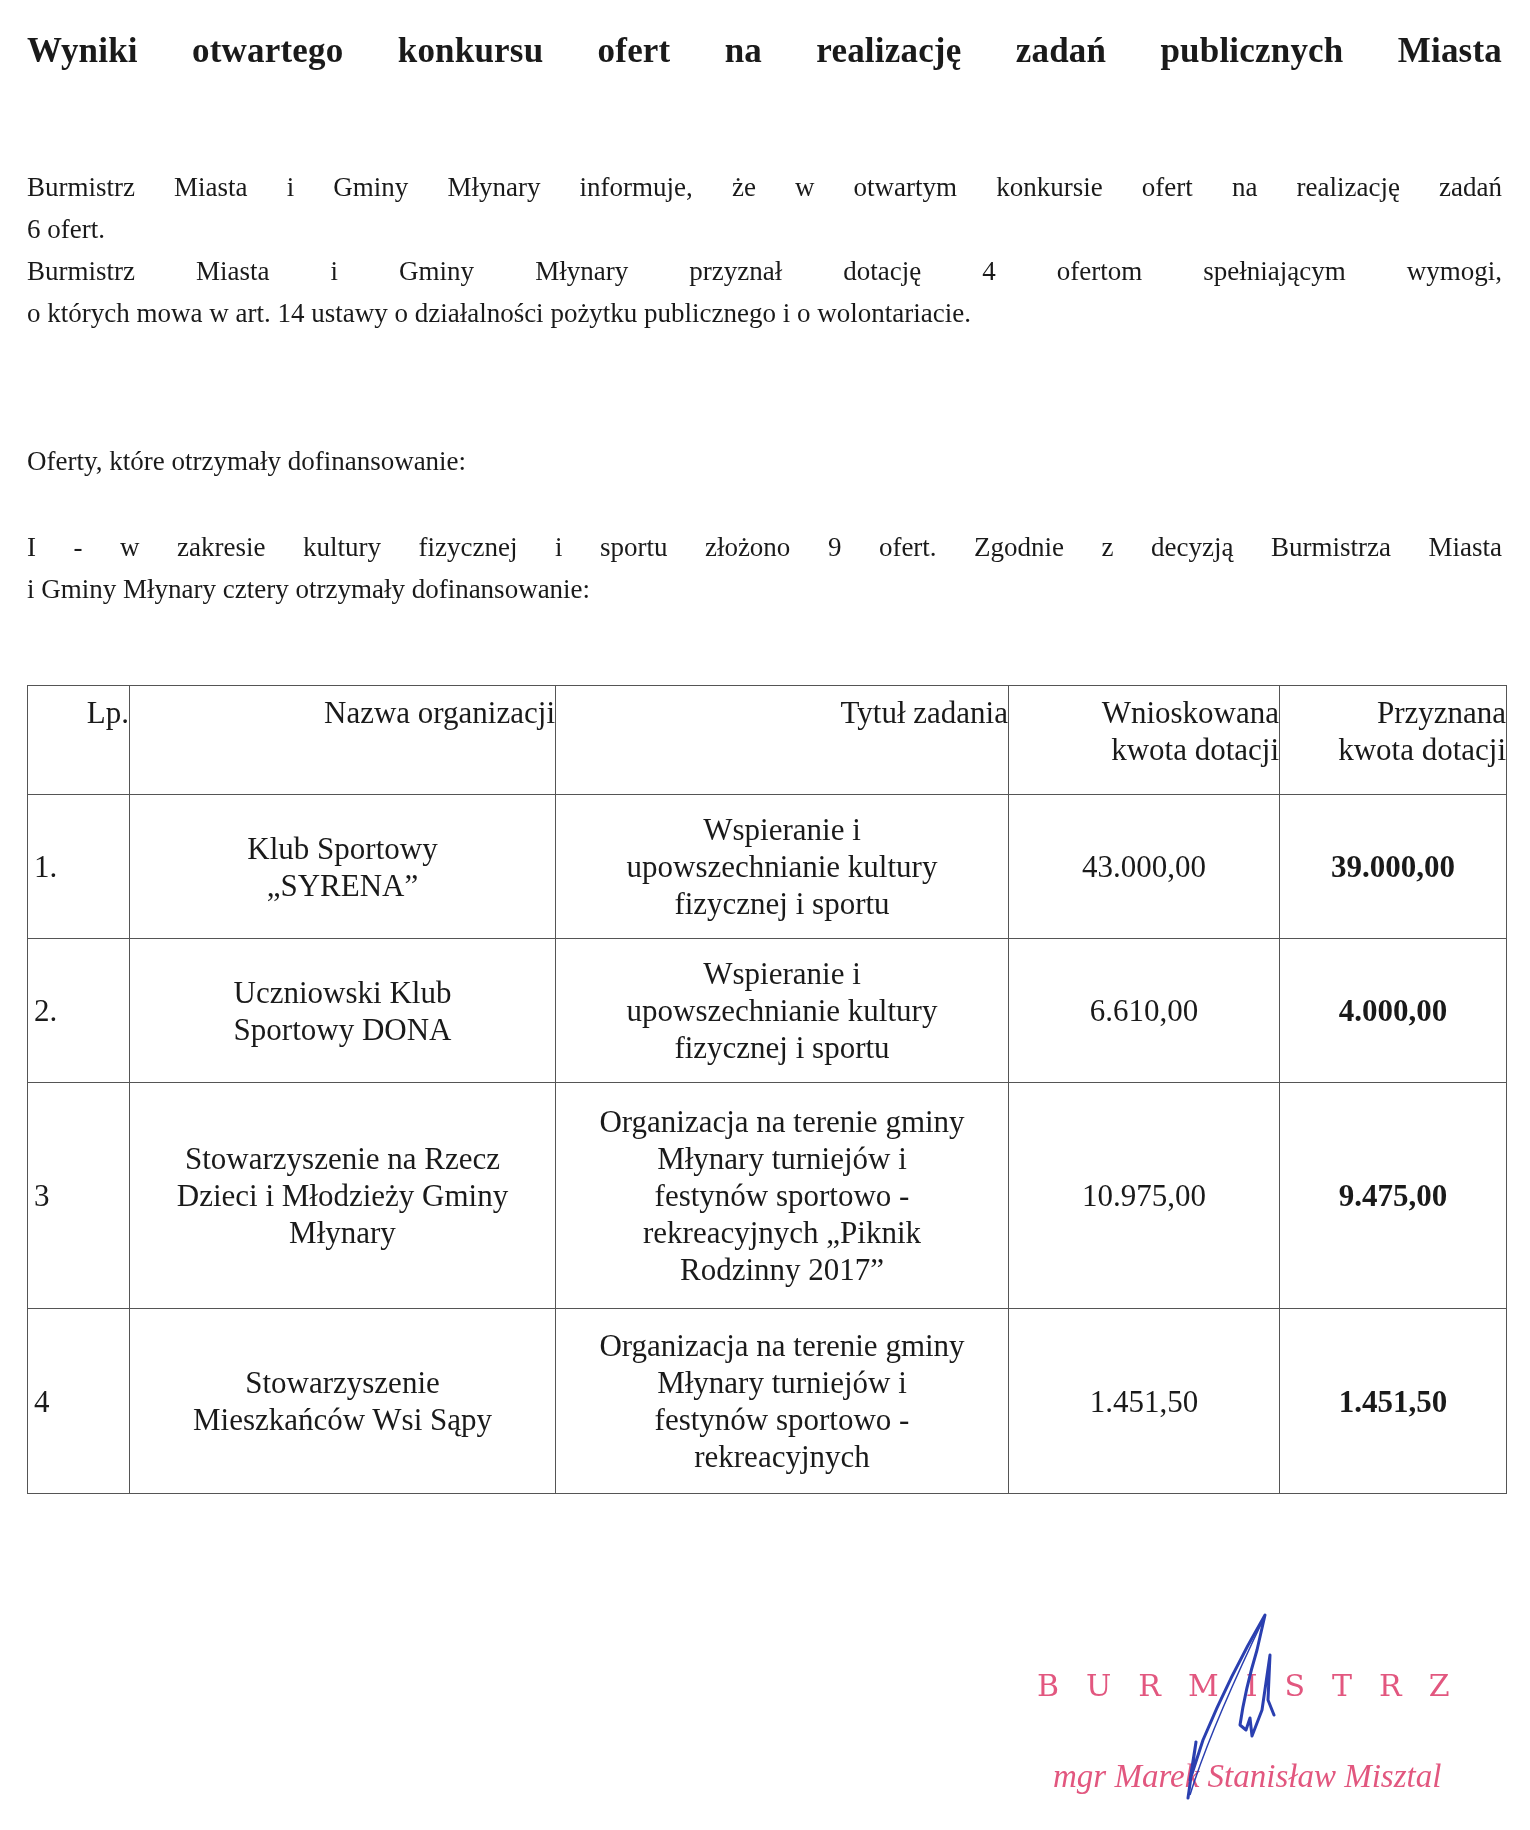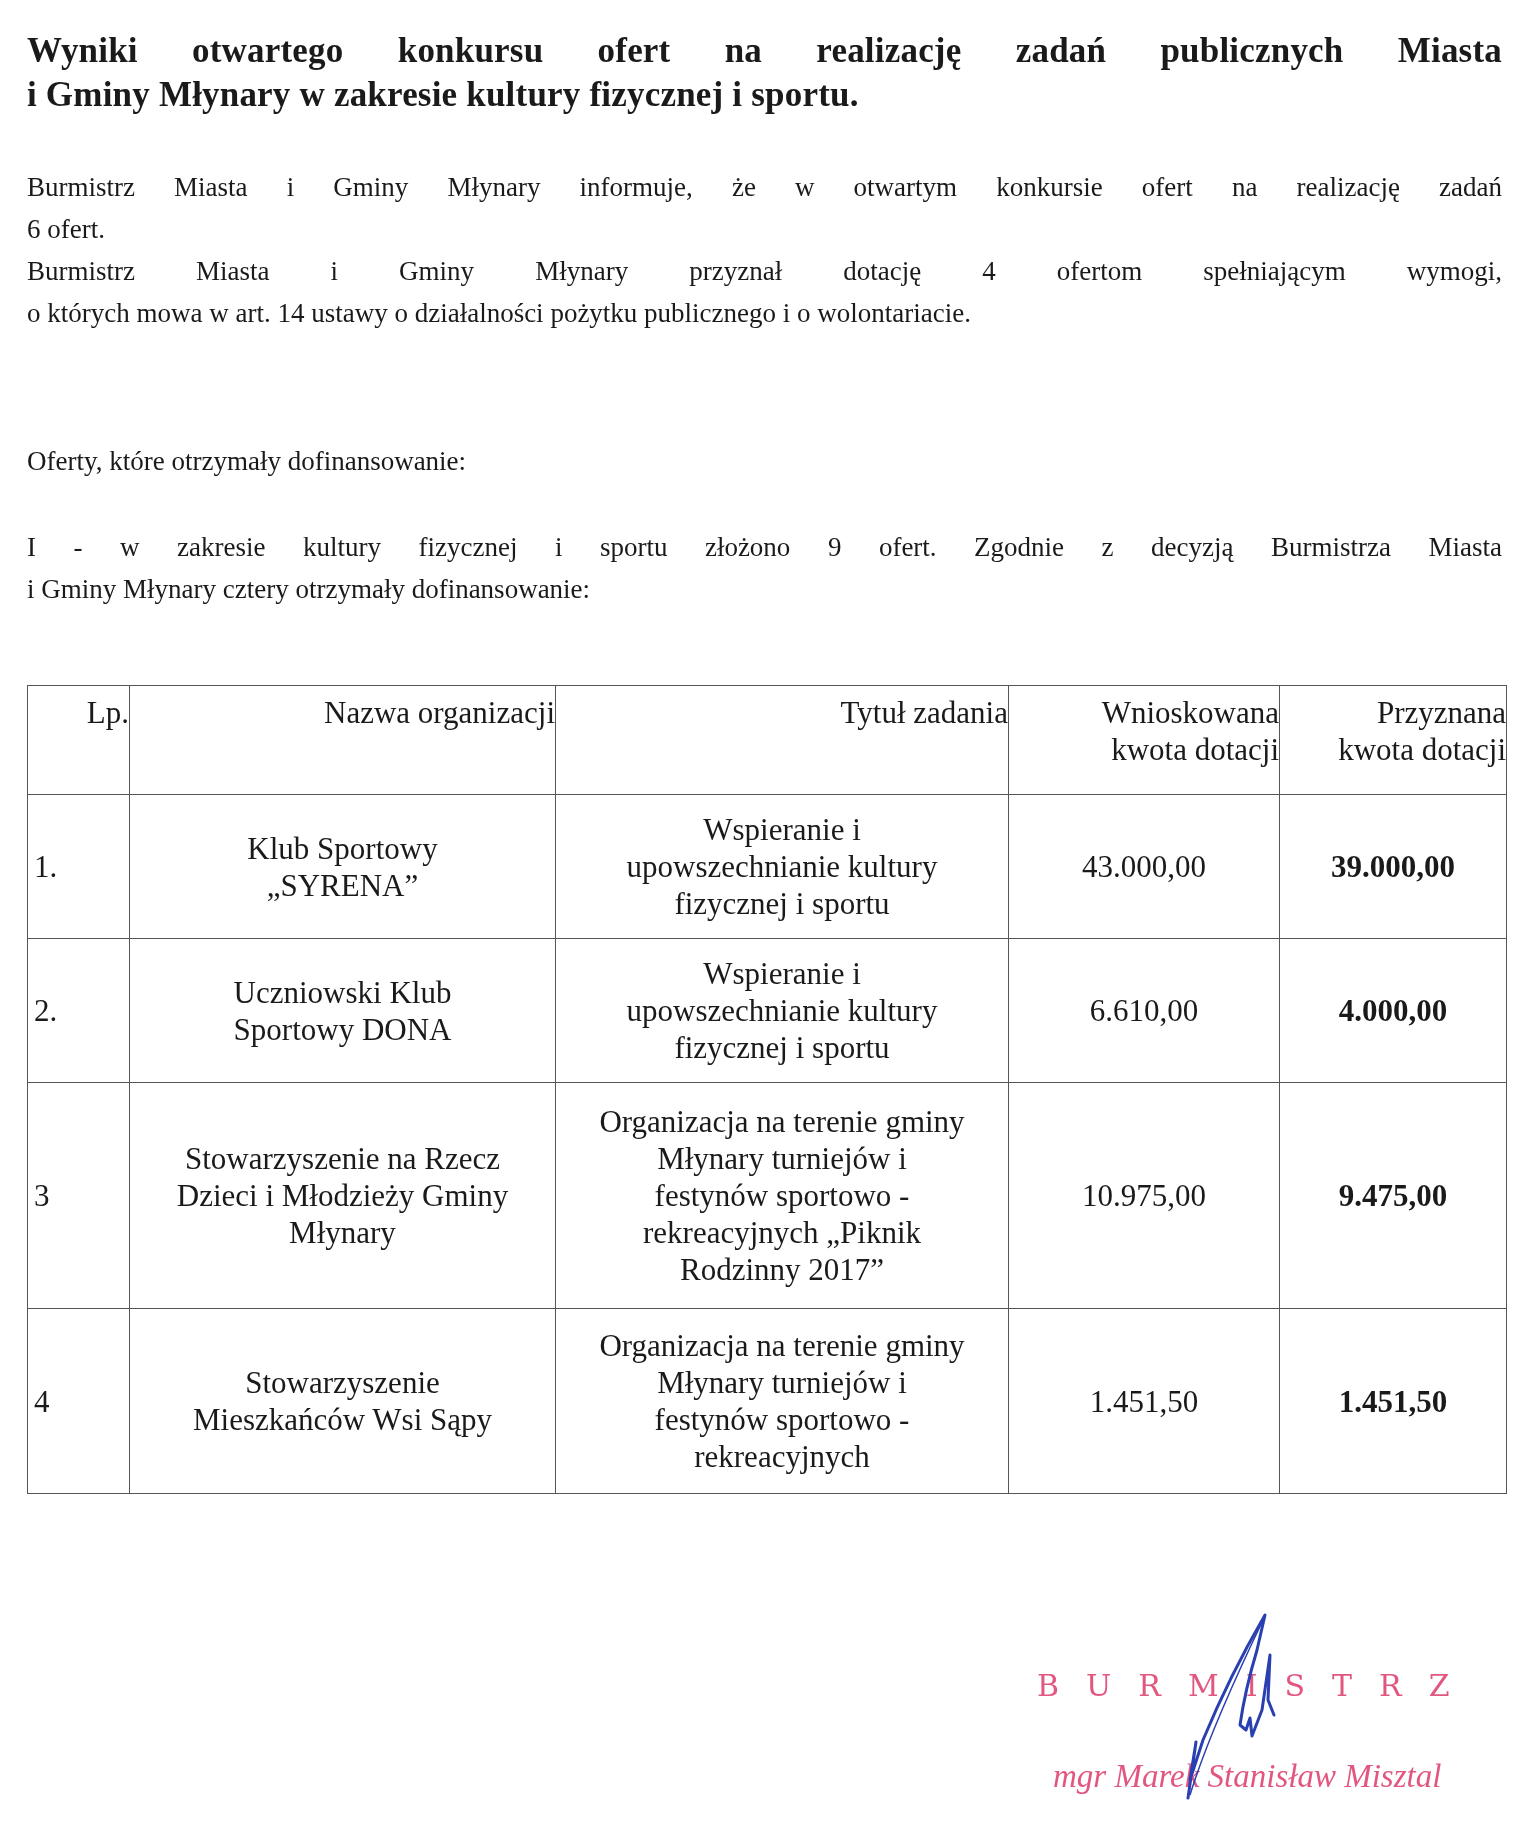--- a/index.html
+++ b/index.html
@@ -32,21 +32,20 @@
            font-size:30px; letter-spacing:27px; color:#e2577f; white-space:nowrap; }
   .name { position:absolute; left:35px; top:178px; font-family:"Liberation Serif",serif; font-style:italic;
           font-size:33px; color:#e2577f; white-space:nowrap;margin-left:18px; }
   .pen { position:absolute; left:0; top:0; }
 </style>
 </head>
 <body>
 
 <div class="abs title">
   <span class="line">Wyniki otwartego konkursu ofert na realizację zadań publicznych Miasta</span>
-  <span class="line last">i Gminy Młynary w zakresie kultury fizycznej i sportu.</span>
 </div>
 
 <div class="abs para" id="p1">
   <span class="line j">Burmistrz Miasta i Gminy Młynary informuje, że w otwartym konkursie ofert na  realizację zadań</span>
   <span class="line">6 ofert.</span>
   <span class="line j">Burmistrz Miasta i Gminy Młynary przyznał dotację 4 ofertom spełniającym wymogi,</span>
   <span class="line">o których mowa w art. 14 ustawy o działalności pożytku publicznego i o wolontariacie.</span>
 </div>
 
 <div class="abs para" id="p-offers">

